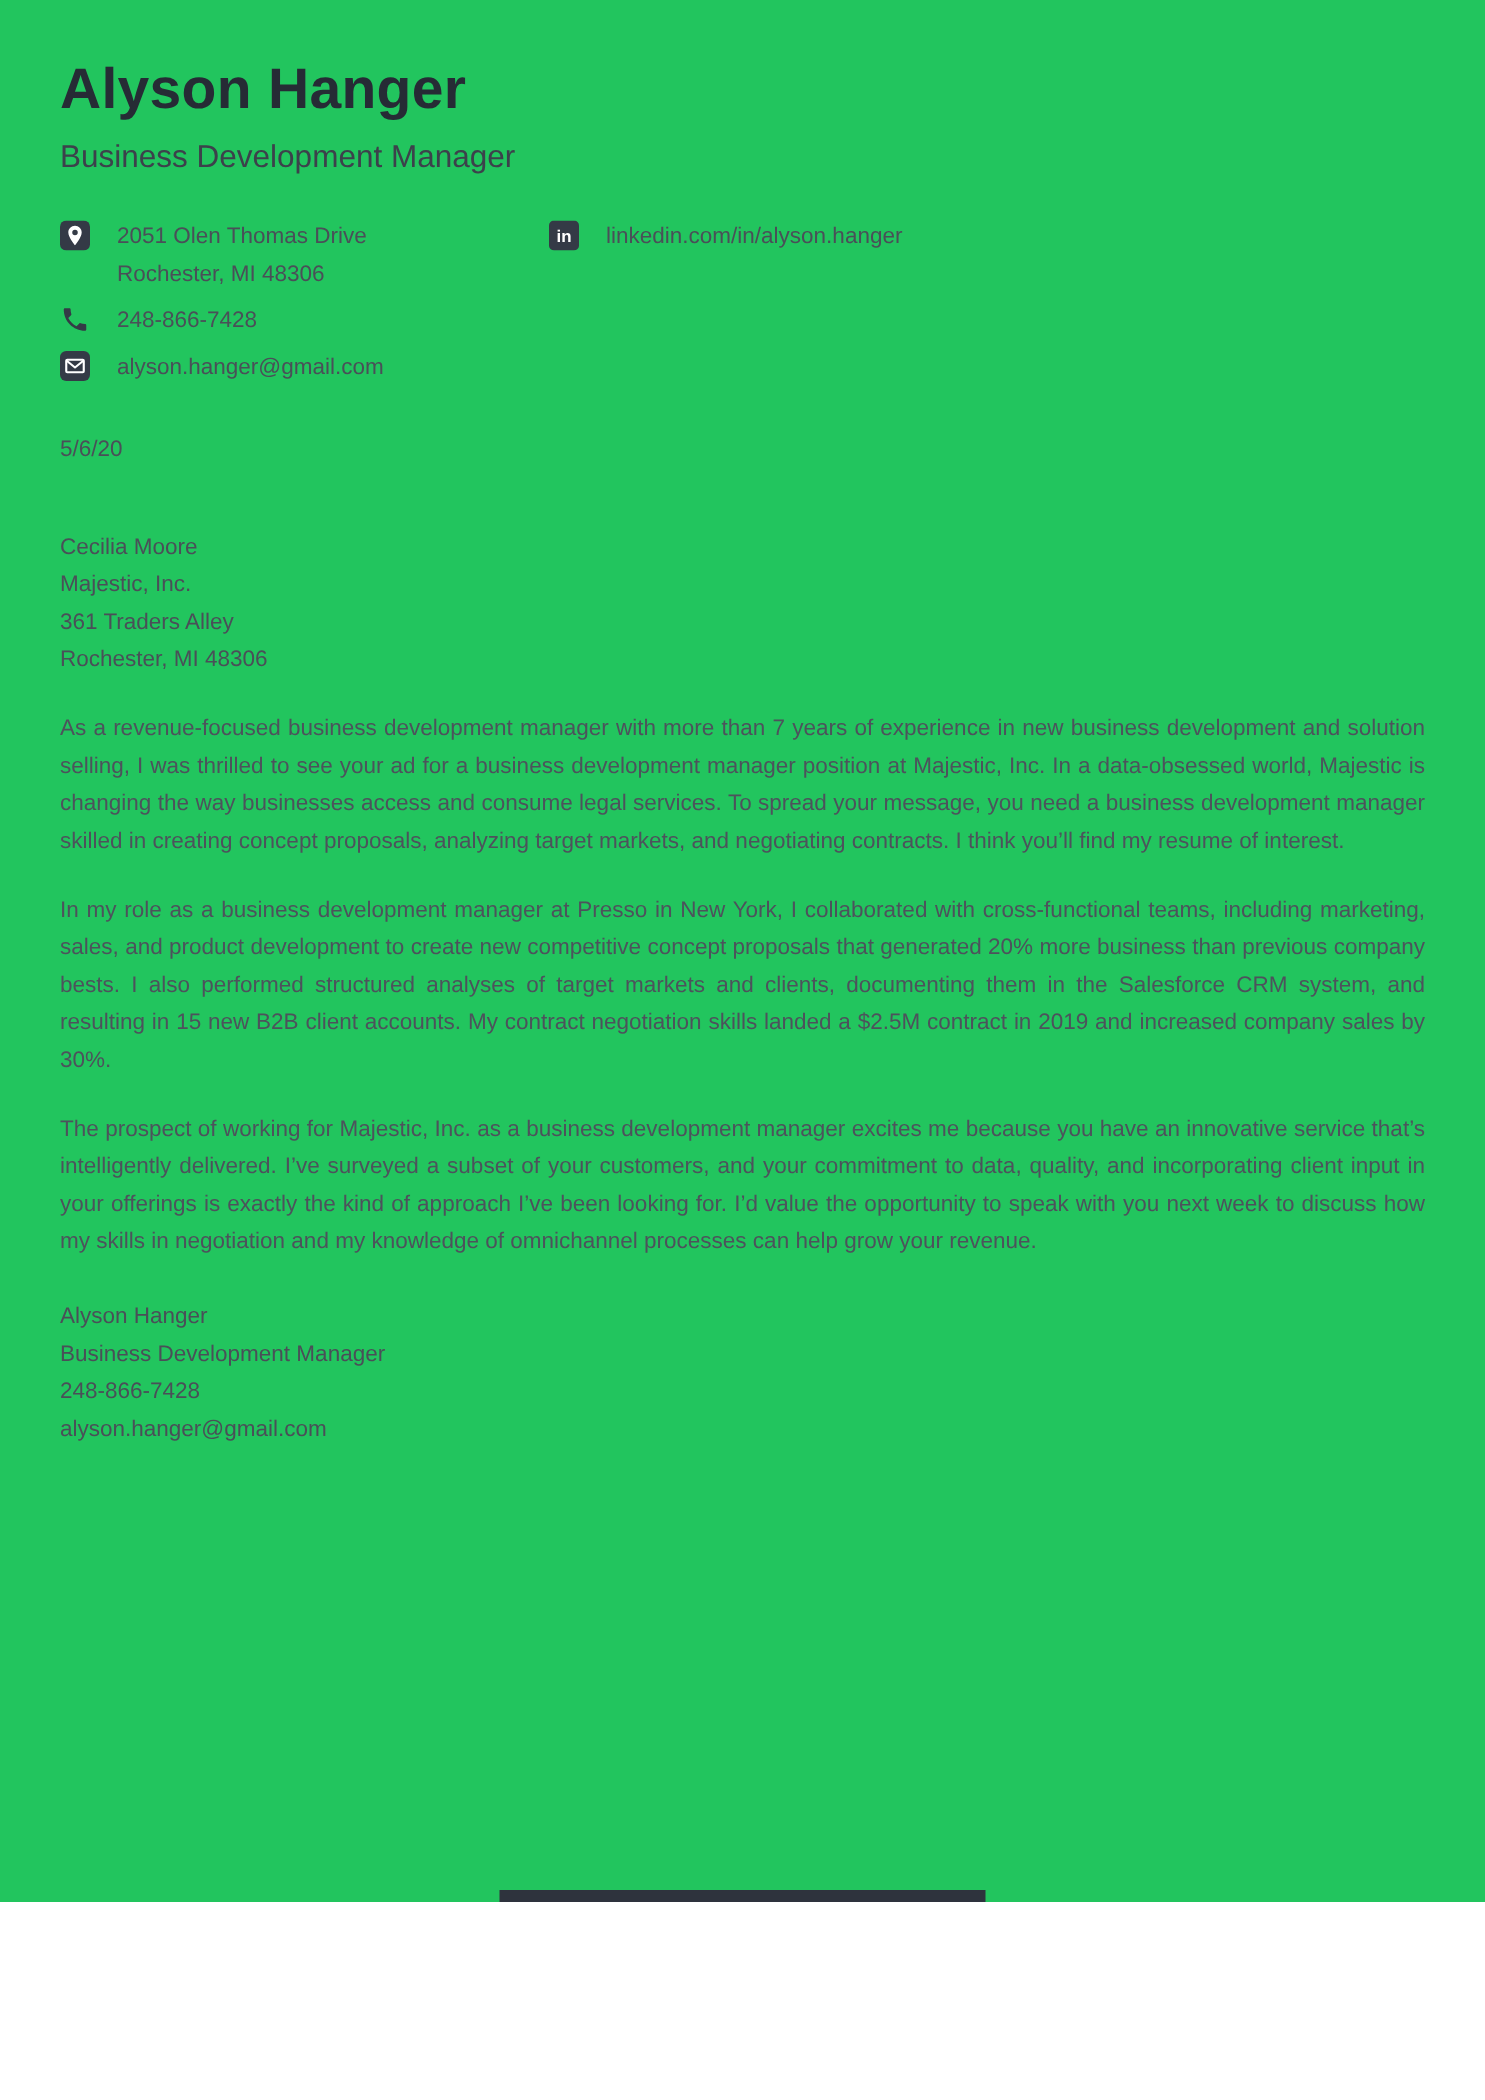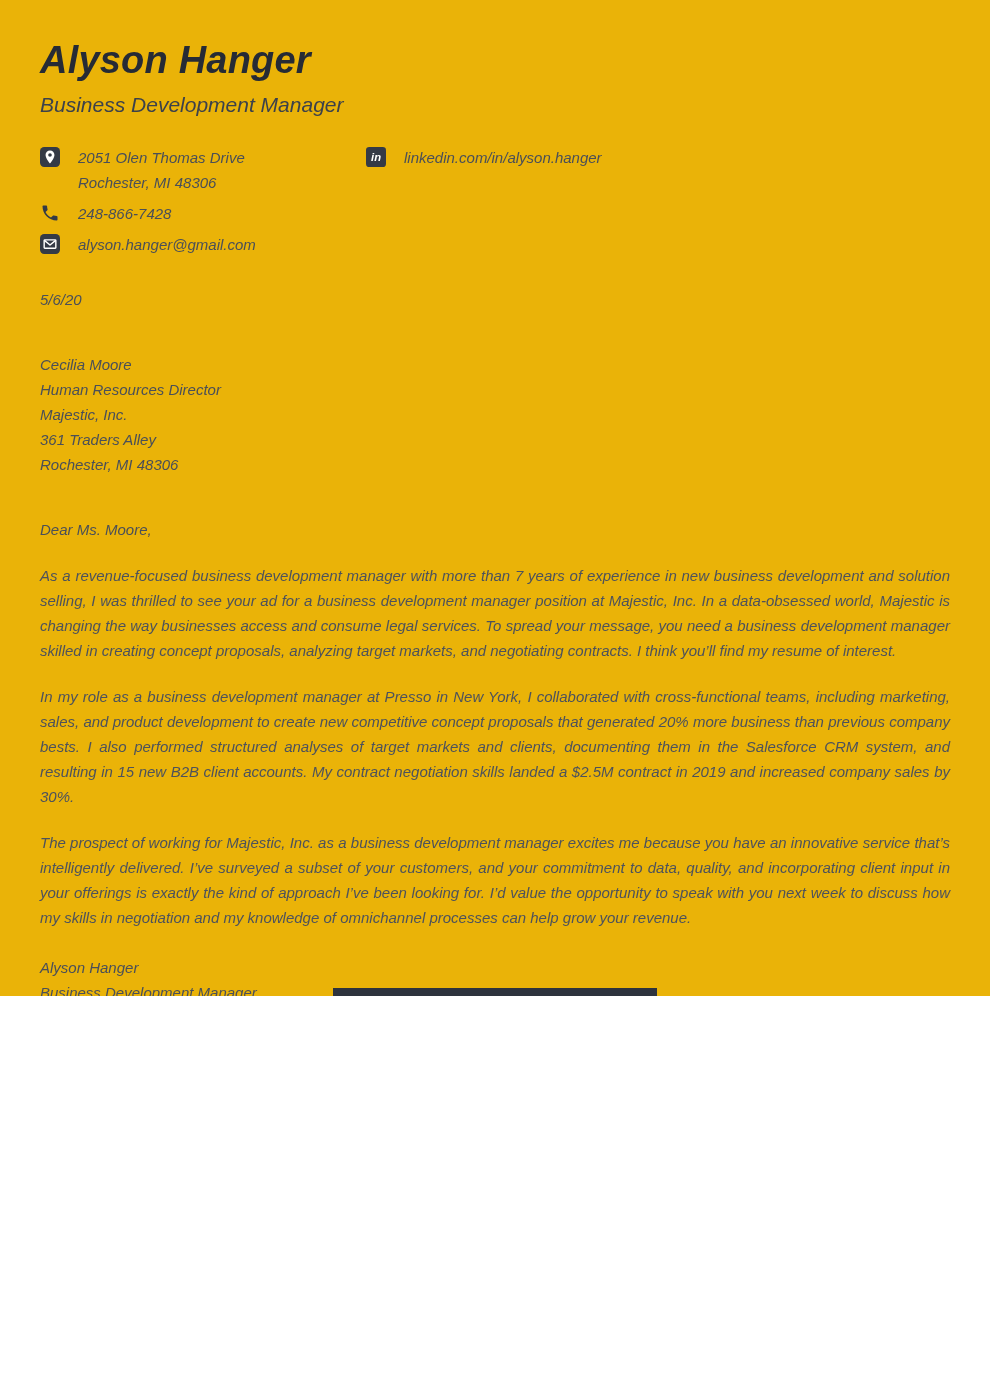--- a/index.html
+++ b/index.html
@@ -1,24 +1,23 @@
 <!DOCTYPE html>
 <html><head>
 <meta charset="utf-8">
 <style>
   html, body { margin: 0; padding: 0; background: #ffffff; }
   .page {
     position: relative;
     width: 990px;
-    height: 996px;
-    background: #eab308;
+    height: 1268px;
+    background: #22c55e;
     font-family: "Liberation Sans", sans-serif;
     overflow: hidden;
     box-sizing: border-box;
-    font-style: italic;
   }
   .content { padding: 40px 40px 0 40px; }
 
   .name {
     font-size: 38px;
     font-weight: 700;
     color: #262b35;
     line-height: 1.1;
     margin: 0;
     letter-spacing: 0.2px;
@@ -164,27 +163,25 @@
           <div class="txt">linkedin.com/in/alyson.hanger</div>
         </div>
 
       </div>
     </div>
 
     <div class="date-line">5/6/20</div>
 
     <div class="recipient-block">
       <div>Cecilia Moore</div>
-      <div>Human Resources Director</div>
       <div>Majestic, Inc.</div>
       <div>361 Traders Alley</div>
       <div>Rochester, MI 48306</div>
     </div>
 
-    <div class="salutation">Dear Ms. Moore,</div>
 
     <p class="body-paragraph">As a revenue-focused business development manager with more than 7 years of experience in new business development and solution selling, I was thrilled to see your ad for a business development manager position at Majestic, Inc. In a data-obsessed world, Majestic is changing the way businesses access and consume legal services. To spread your message, you need a business development manager skilled in creating concept proposals, analyzing target markets, and negotiating contracts. I think you’ll find my resume of interest.</p>
     <p class="body-paragraph">In my role as a business development manager at Presso in New York, I collaborated with cross-functional teams, including marketing, sales, and product development to create new competitive concept proposals that generated 20% more business than previous company bests. I also performed structured analyses of target markets and clients, documenting them in the Salesforce CRM system, and resulting in 15 new B2B client accounts. My contract negotiation skills landed a $2.5M contract in 2019 and increased company sales by 30%.</p>
     <p class="body-paragraph">The prospect of working for Majestic, Inc. as a business development manager excites me because you have an innovative service that’s intelligently delivered. I’ve surveyed a subset of your customers, and your commitment to data, quality, and incorporating client input in your offerings is exactly the kind of approach I’ve been looking for. I’d value the opportunity to speak with you next week to discuss how my skills in negotiation and my knowledge of omnichannel processes can help grow your revenue.</p>
 
 
     <div class="signature-block">
       <div>Alyson Hanger</div>
       <div>Business Development Manager</div>
       <div>248-866-7428</div>

